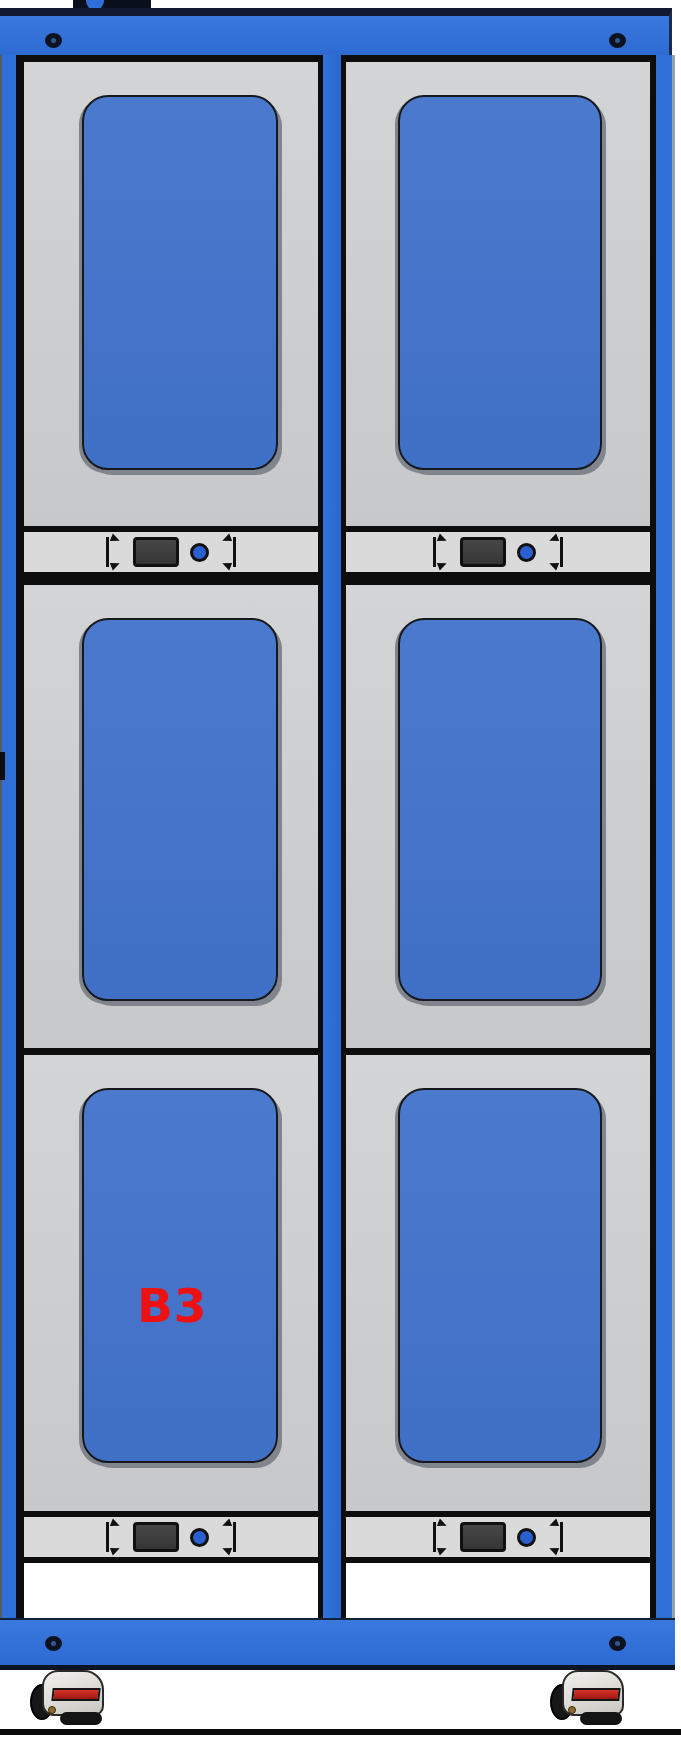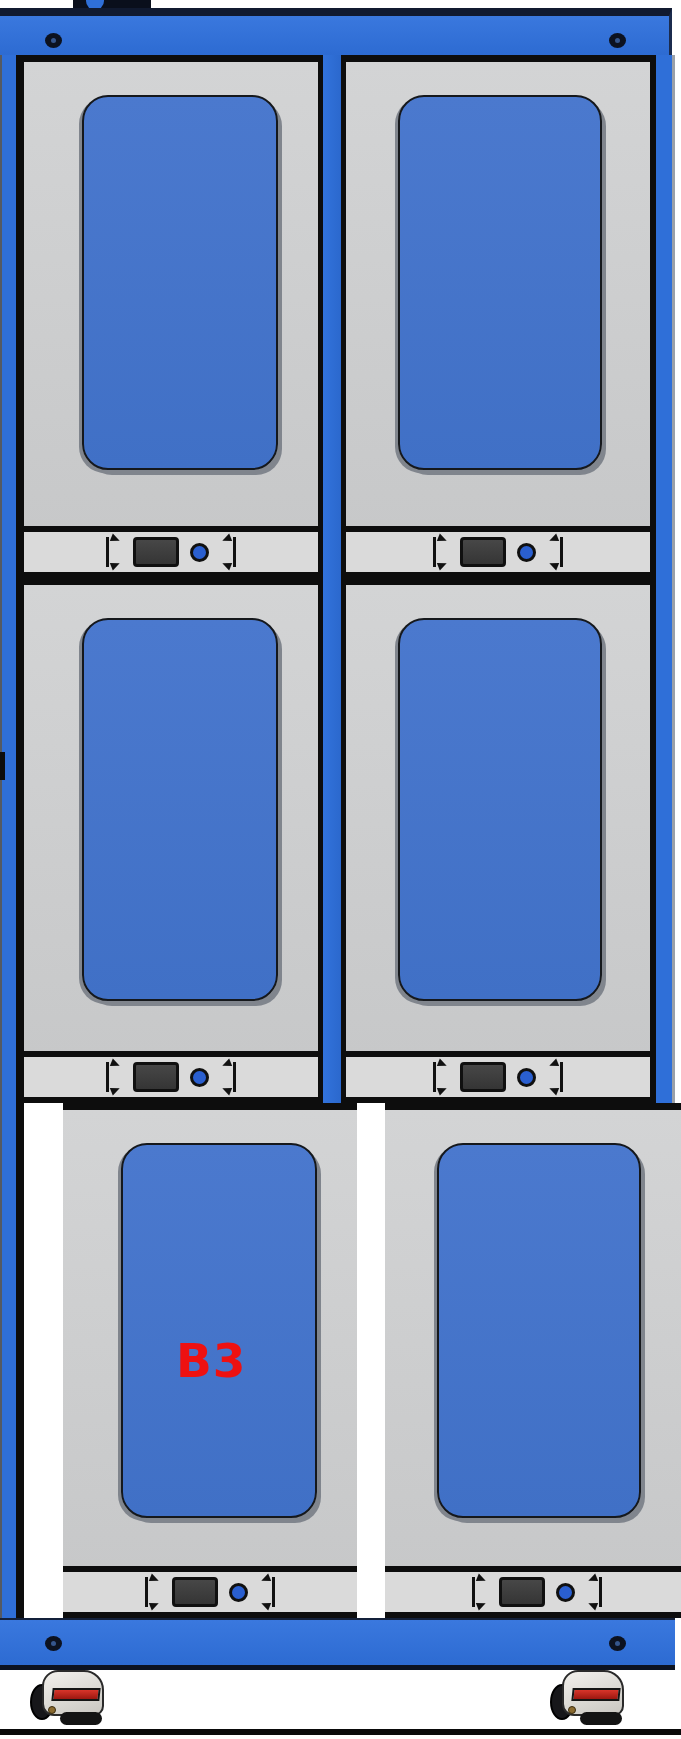--- a/index.html
+++ b/index.html
@@ -27,21 +27,21 @@
   .rail-right{left:650px;width:25px;border-left:6px solid #0d0d0d;border-right:3px solid #9aa0a8;}
   .left-notch{position:absolute;left:0;top:752px;width:5px;height:28px;background:#0d0d0d;}
   
   .door{position:absolute;box-sizing:border-box;
     background:linear-gradient(180deg,#d3d4d5 0%,#c6c7c8 100%);
     border-top:7px solid #0d0d0d;border-bottom:6px solid #0d0d0d;}
   .col1{left:24px;width:294px;}
   .col2{left:346px;width:304px;}
   .row1{top:55px;height:523px;}
   .row2{top:578px;height:525px;}
-  .row3{top:1103px;height:515px;margin-left:39px;}
+  .row3{top:1048px;height:515px;}
   .panel{position:absolute;box-sizing:border-box;top:33px;
     background:linear-gradient(180deg,#4b79ce 0%,#4070c6 100%);
     border:2px solid #15181c;border-radius:26px;
     box-shadow:-3px 3px 0 #80858d,4px 5px 0 #80858d;}
   .col1 .panel{left:58px;width:196px;}
   .col2 .panel{left:52px;width:204px;}
   .row1 .panel{height:375px;}
   .row2 .panel{height:383px;}
   .row3 .panel{height:375px;}
   .panel-label{position:absolute;left:46%;top:58%;transform:translate(-50%,-50%);

